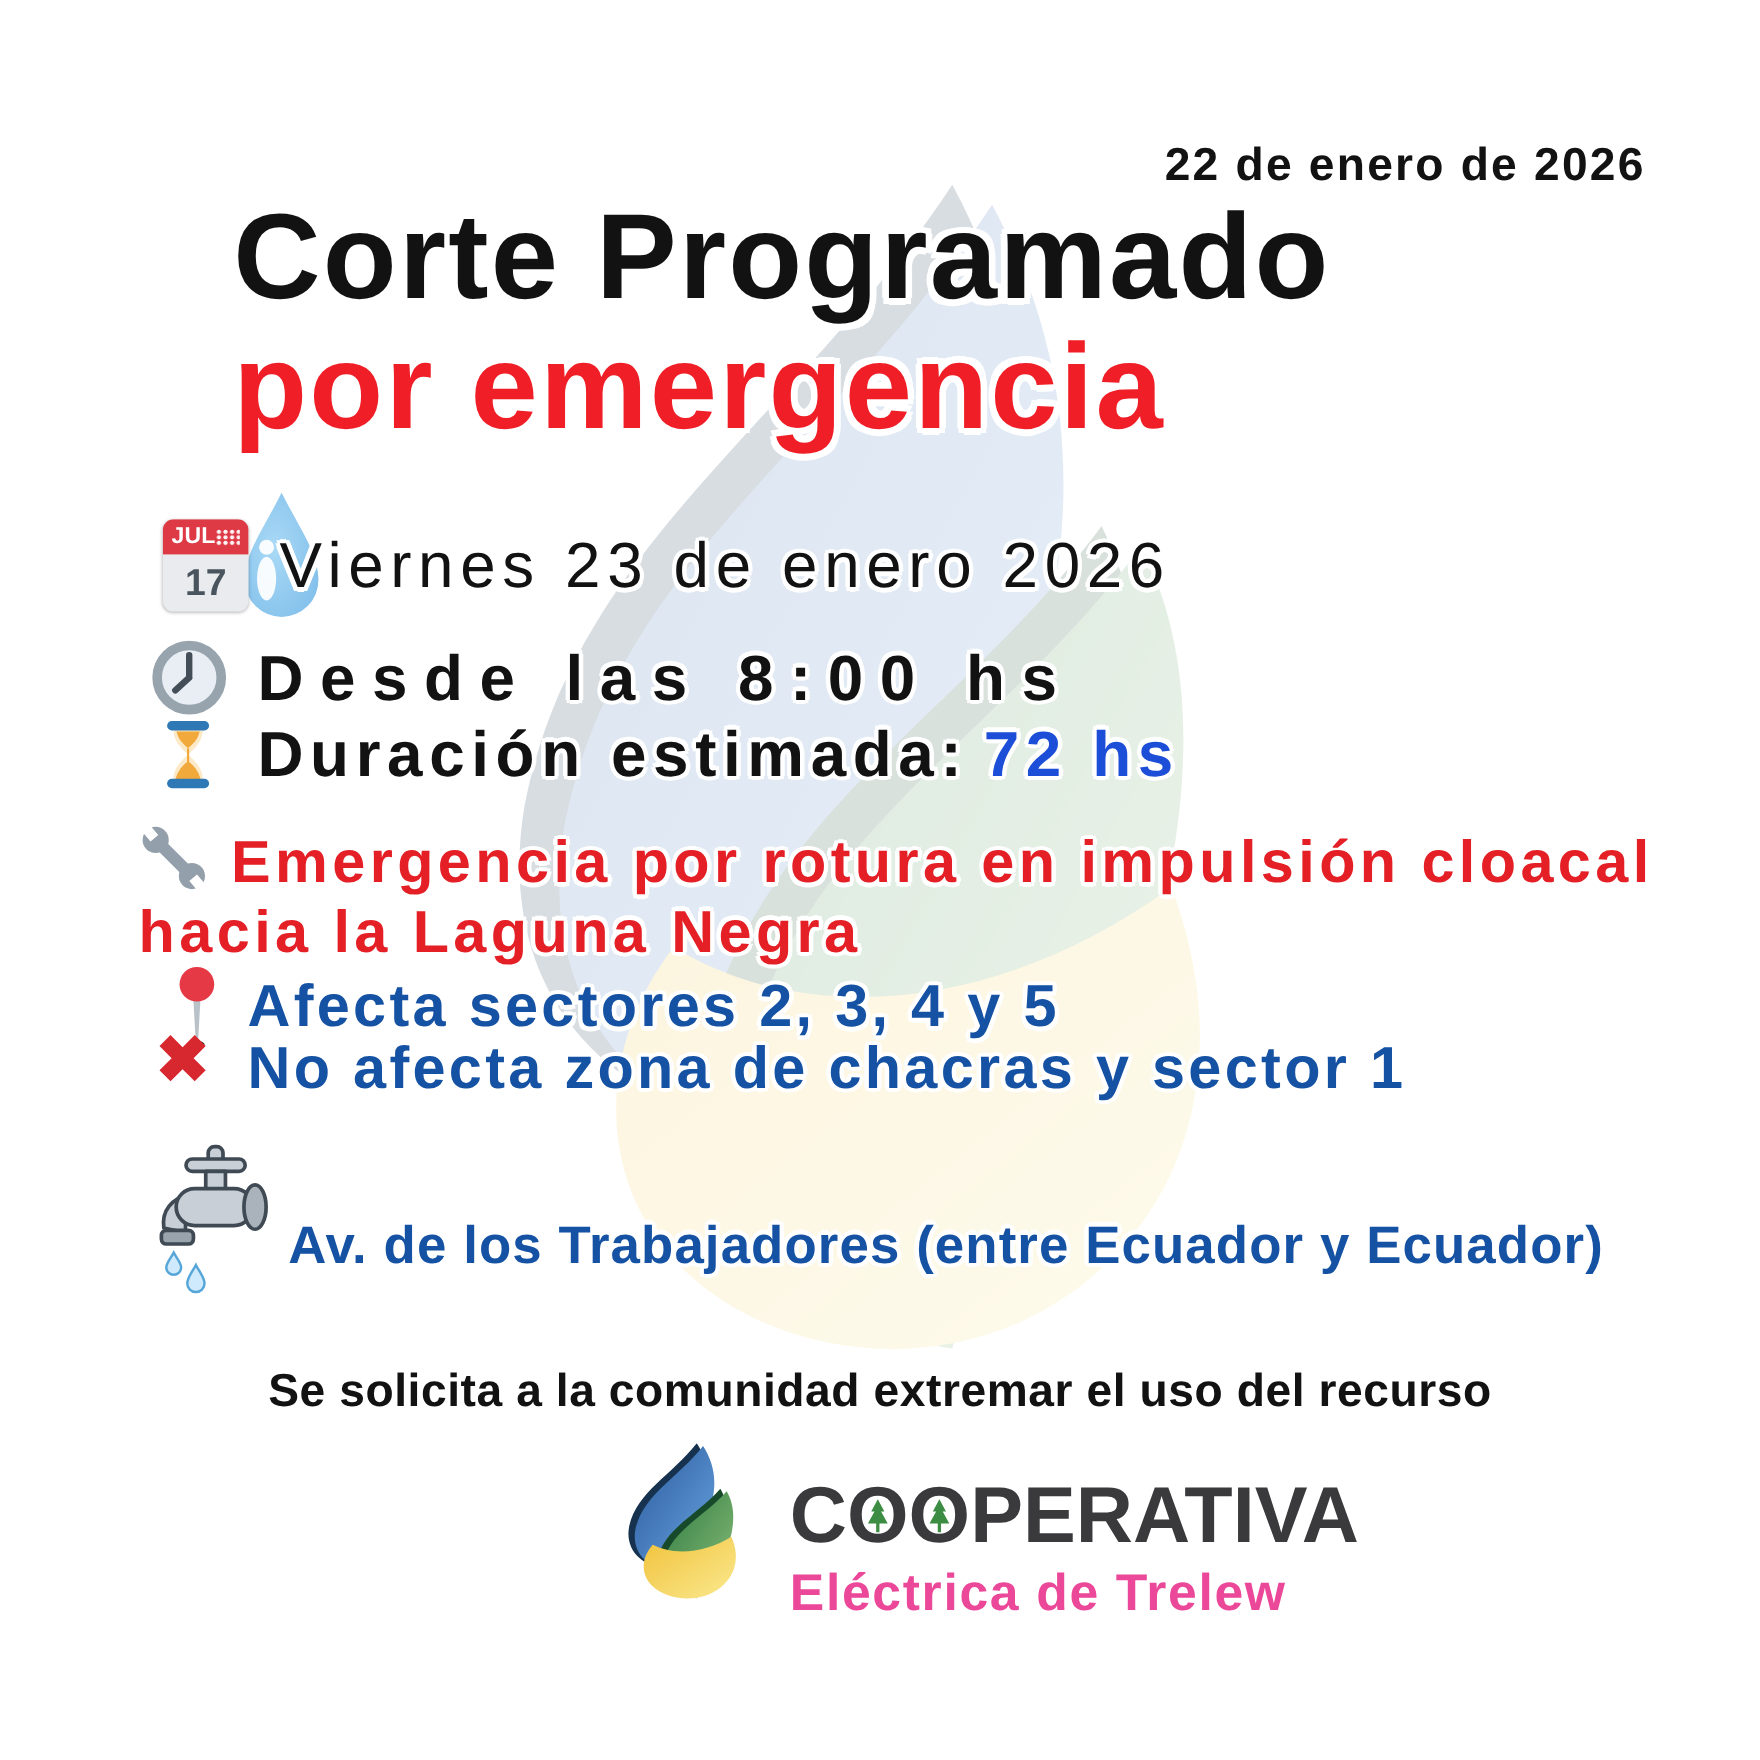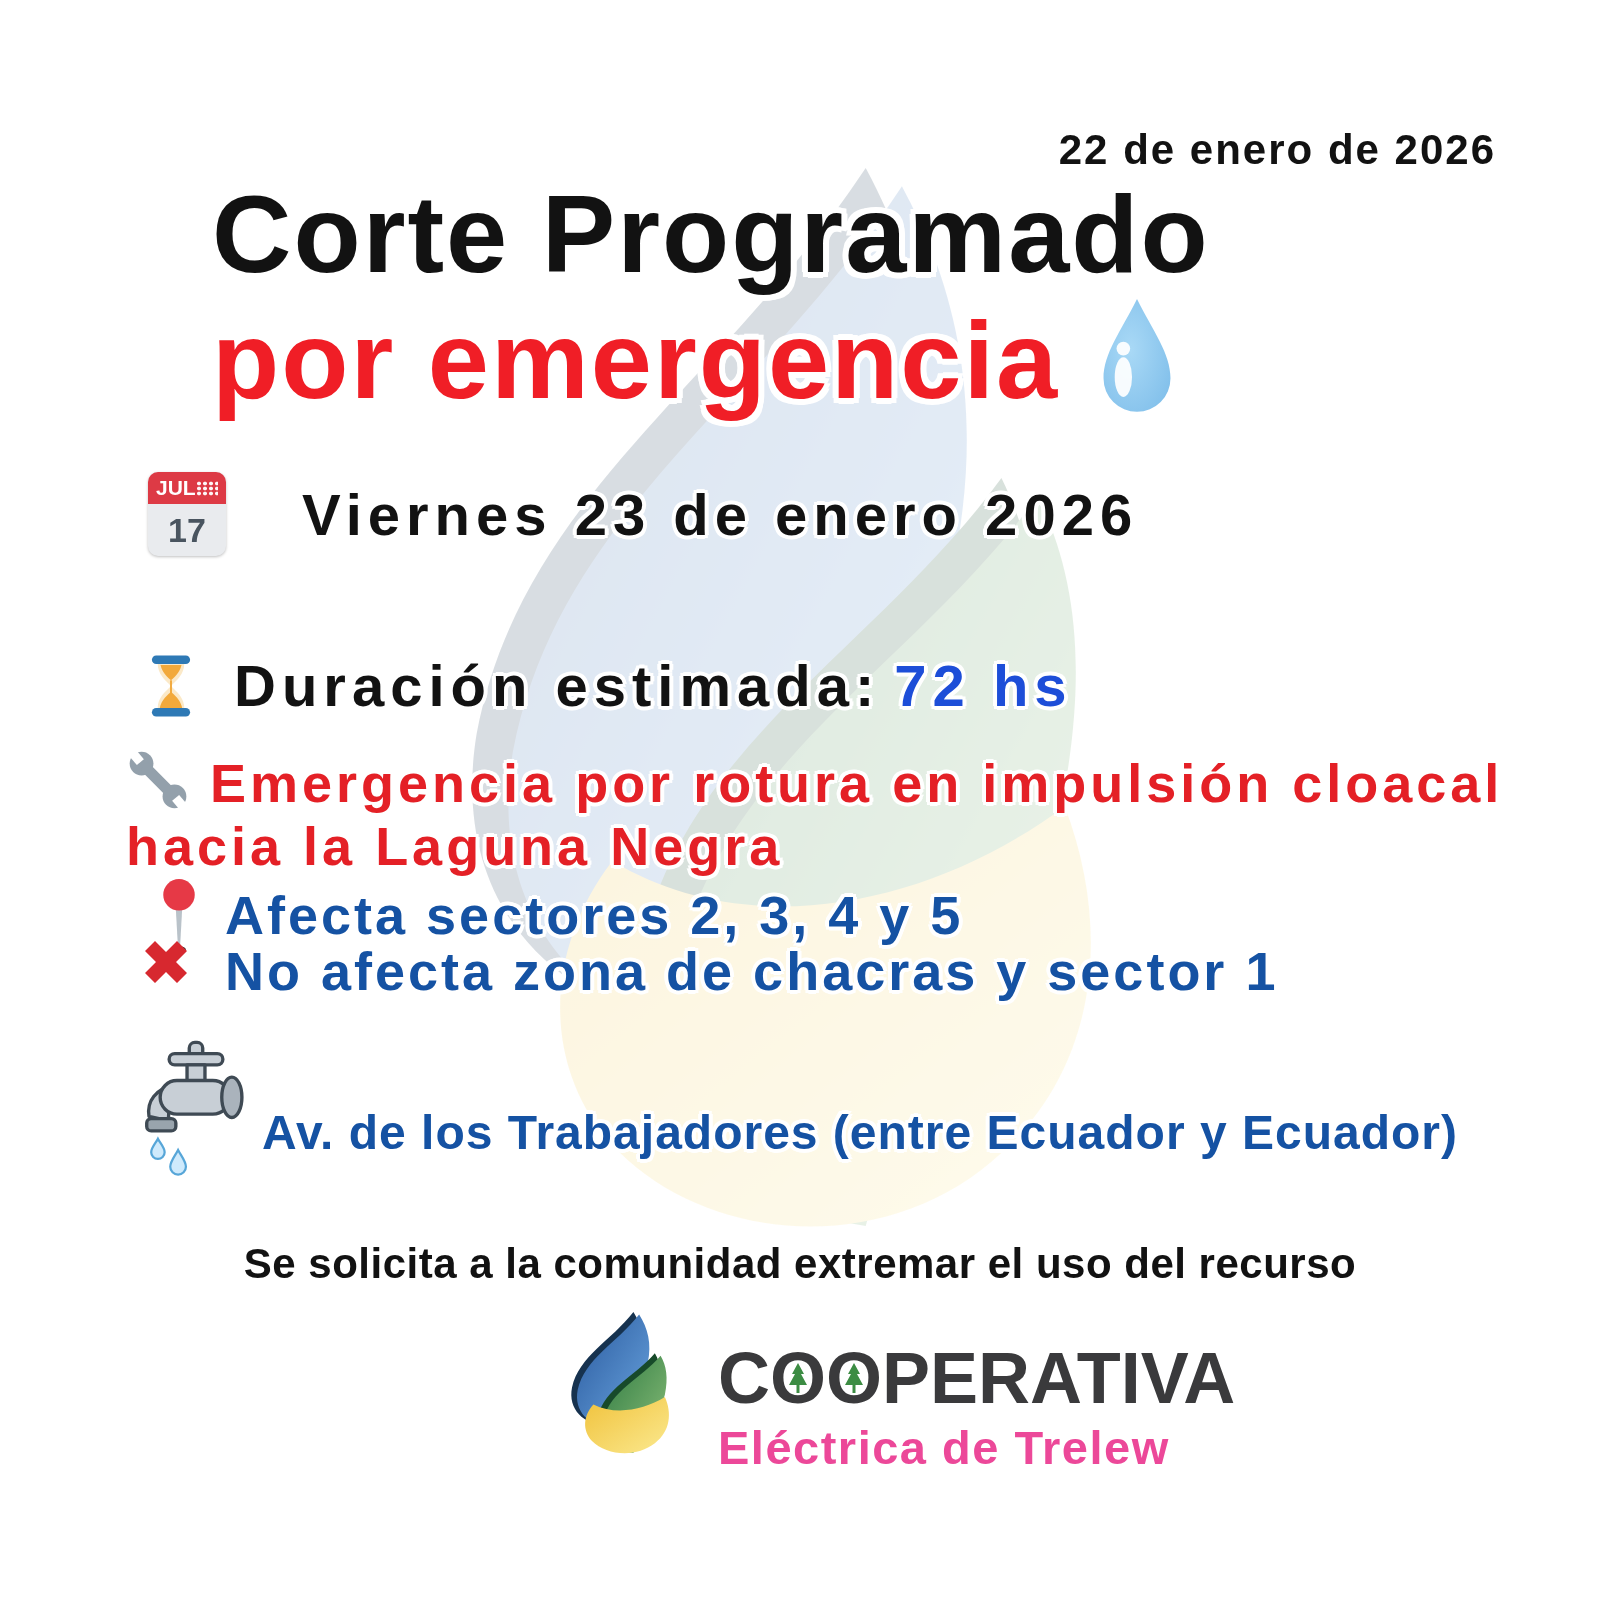--- a/index.html
+++ b/index.html
@@ -9,26 +9,26 @@
   }
   
   .watermark{position:absolute;left:350px;top:168px;opacity:0.16;pointer-events:none;}
   
   .halo{text-shadow:-3px -3px 0 #fff,3px -3px 0 #fff,-3px 3px 0 #fff,3px 3px 0 #fff,0 -4px 0 #fff,0 4px 0 #fff,-4px 0 0 #fff,4px 0 0 #fff;}
   .halo-lg{text-shadow:-5px -5px 0 #fff,5px -5px 0 #fff,-5px 5px 0 #fff,5px 5px 0 #fff,0 -6px 0 #fff,0 6px 0 #fff,-6px 0 0 #fff,6px 0 0 #fff;}
   
   .top-date{position:absolute;top:126px;right:104px;font-size:42px;font-weight:700;letter-spacing:2px;white-space:nowrap;}
   .title{position:absolute;left:212px;top:176px;}
   .title-l1{font-size:110px;font-weight:700;letter-spacing:2px;line-height:1.05;white-space:nowrap;color:#121212;}
-  .title-row2{display:flex;align-items:flex-end;gap:34px;margin-top:2px;}
+  .title-row2{display:flex;align-items:flex-start;gap:34px;margin-top:2px;flex-direction:column;}
   .title-l2{font-size:110px;font-weight:700;letter-spacing:2px;line-height:1.05;white-space:nowrap;color:#f01e26;}
   
   .row{position:absolute;display:flex;align-items:center;white-space:nowrap;}
   .row-cal{left:148px;top:472px;gap:28px;}
-  .row-cal .txt{font-size:58px;font-weight:700;letter-spacing:6px;margin-left:48px;}
+  .row-cal .txt{font-size:58px;font-weight:400;letter-spacing:6px;}
   .row-clock{left:138px;top:582px;gap:28px;}
   .row-clock .txt{font-size:58px;font-weight:700;letter-spacing:15px;}
   .row-hour{left:150px;top:652px;gap:42px;}
   .row-hour .txt{font-size:58px;font-weight:700;letter-spacing:6px;}
   .red-val{color:#1d4ed8;margin-left:14px;}
   
   .cal{width:78px;height:84px;border-radius:10px;overflow:hidden;background:#e9ebee;display:flex;flex-direction:column;box-shadow:0 1px 3px rgba(0,0,0,.25);flex:none;}
   .cal-top{height:32px;background:#dd3a45;color:#fff;font-weight:700;font-size:21px;display:flex;align-items:center;padding:0 8px;}
   .cal-dots{width:26px;height:15px;margin-left:auto;background-image:radial-gradient(circle,rgba(255,255,255,.95) 1.6px,transparent 2.2px);background-size:6px 5px;}
   .cal-day{flex:1;display:flex;align-items:center;justify-content:center;color:#49545f;font-weight:700;font-size:34px;}
@@ -104,20 +104,27 @@
     <span class="cal">
       <span class="cal-top">
           <span>JUL</span>
           <span class="cal-dots"></span>
         </span>
       <span class="cal-day">17</span>
     </span>
     <span class="txt halo">Viernes 23 de enero 2026</span>
   </div>
 
+  <div class="row row-clock">
+    <svg width="68" height="68" viewBox="0 0 70 70" aria-hidden="true">
+      <circle cx="35" cy="35" r="30" fill="#e9eef4" stroke="#97a3ad" stroke-width="9"></circle>
+      <path d="M35,35 L35,14 M35,35 L22,47" stroke="#434e59" stroke-width="6" stroke-linecap="round" fill="none"></path>
+    </svg>
+    <span class="txt halo">Desde las 8:00 hs</span>
+  </div>
 
   <div class="row row-hour">
     <svg width="42" height="66" viewBox="0 0 44 64" aria-hidden="true">
       <path d="M8,8 h28 c0,12 -8,18 -14,24 c6,6 14,12 14,24 h-28 c0,-12 8,-18 14,-24 c-6,-6 -14,-12 -14,-24 z" fill="#fbe9c8"></path>
       <path d="M11,10 h22 c-2,9 -8,13 -11,16 c-3,-3 -9,-7 -11,-16 z" fill="#f2a93b"></path>
       <path d="M22,38 c3,3 10,8 12,18 h-24 c2,-10 9,-15 12,-18 z" fill="#f2a93b"></path>
       <rect x="21" y="26" width="2" height="14" fill="#f2a93b"></rect>
       <rect x="2" y="0" width="40" height="9" rx="4.5" fill="#2e79b5"></rect>
       <rect x="2" y="55" width="40" height="9" rx="4.5" fill="#2e79b5"></rect>
     </svg>

